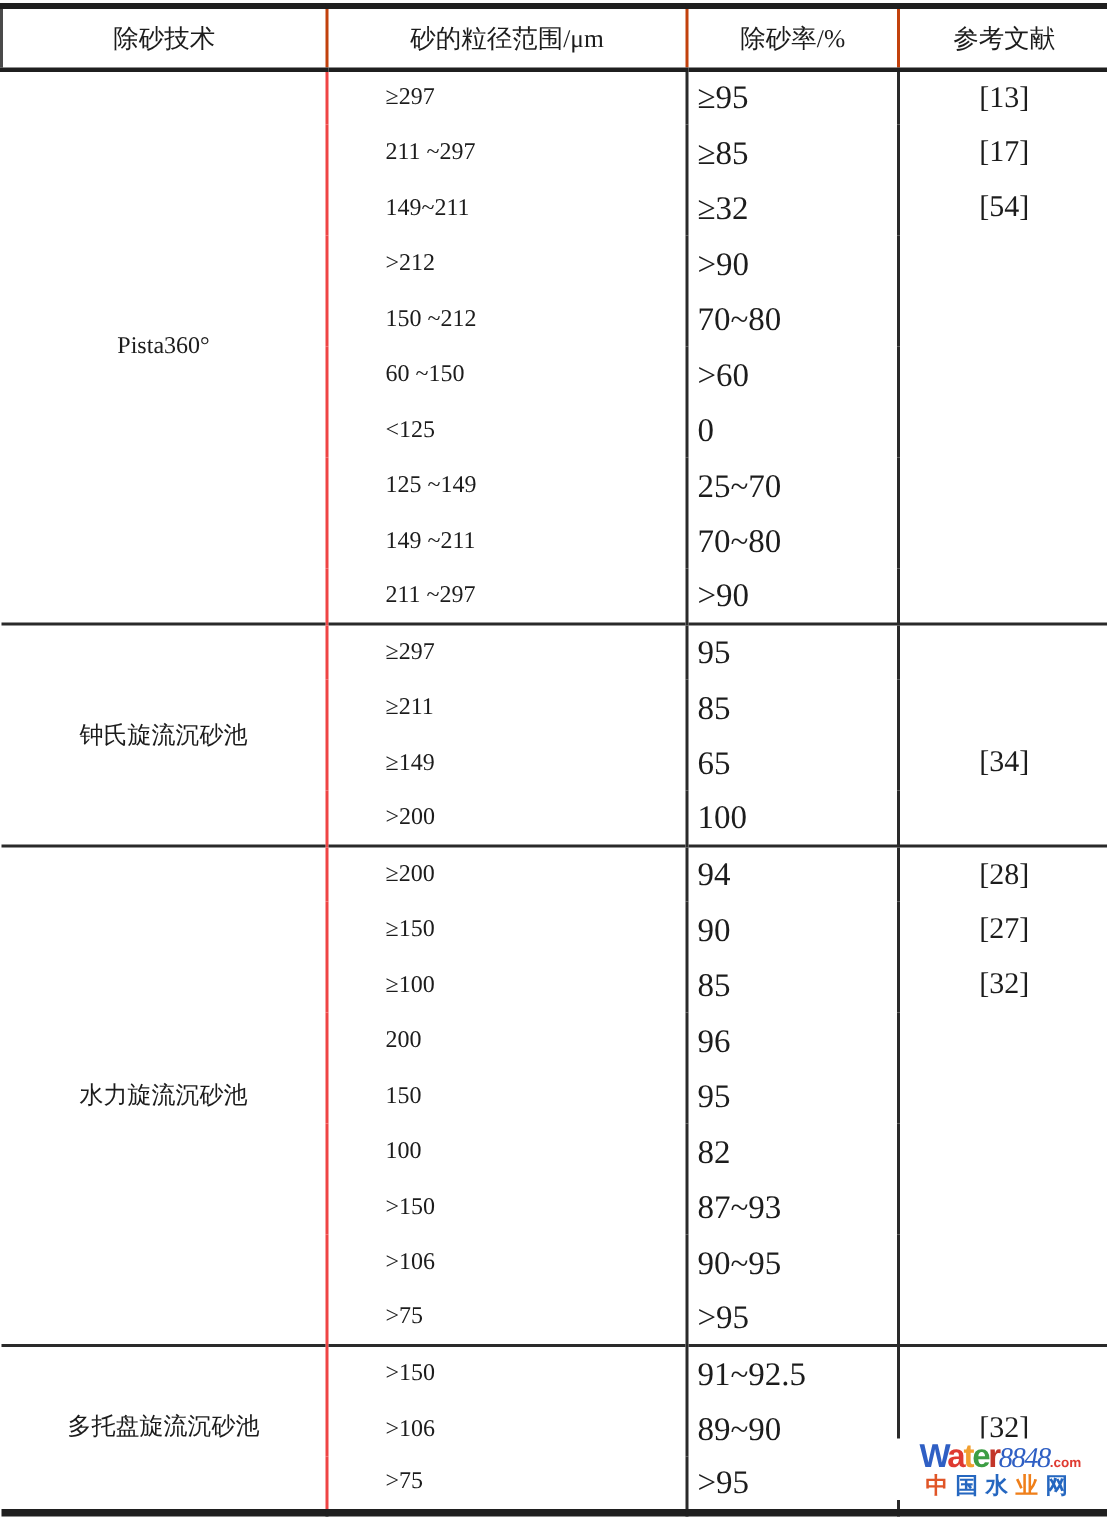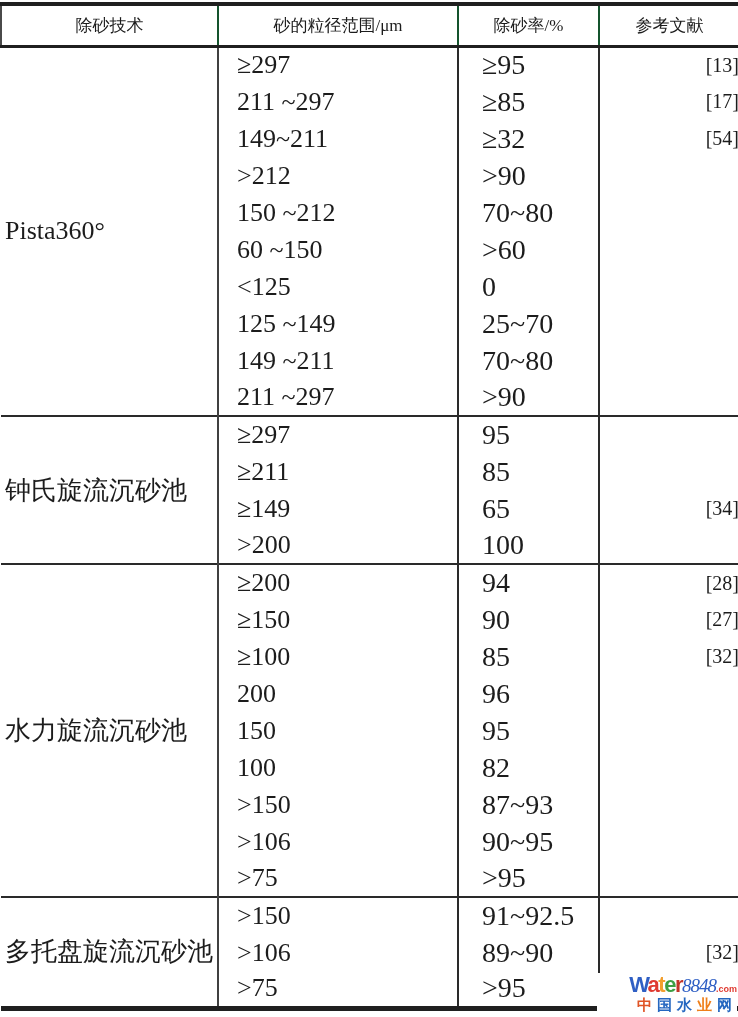--- a/index.html
+++ b/index.html
@@ -11,33 +11,33 @@
   table.grit {
     border-collapse:collapse; table-layout:fixed; width:738px; margin-top:2px;
     border-top:4px solid #1f1f1f; border-bottom:5px solid #1f1f1f;
   }
   col.c1 { width:217px; } col.c2 { width:240px; } col.c3 { width:141px; } col.c4 { width:140px; }
   thead tr { height:42px; }
   thead th {
     font-weight:normal; font-size:17px; text-align:center; vertical-align:middle;
     border-bottom:3px solid #1f1f1f; padding:0;
   }
-  thead th + th { border-left:2px solid #14532d; }
+  thead th + th { border-left:2px solid #c2410c; }
   thead th:first-child { border-left:2px solid #4a4a4a; }
   tbody { border-top:2px solid #2a2a2a; }
   tbody tr { height:37px; }
   tbody td { padding:0; vertical-align:middle; }
-  td.tech-cell { text-align:left; font-size:26px; padding:0 4px; }
-  td.size-cell { border-left:2px solid #404040; padding-left:18px; font-size:26px; }
-  td.rate-cell { border-left:2px solid #2a2a2a; padding-left:23px; font-size:28px; }
-  td.ref-cell  { border-left:2px solid #2a2a2a; text-align:right; font-size:20px; }
+  td.tech-cell { text-align:center; font-size:16px; padding:0 4px; }
+  td.size-cell { border-left:2px solid #ef4444; padding-left:38px; font-size:16px; }
+  td.rate-cell { border-left:2px solid #2a2a2a; padding-left:6px; font-size:22px; }
+  td.ref-cell  { border-left:2px solid #2a2a2a; text-align:center; font-size:20px; }
 
   .watermark {
-    position:absolute; right:1px; bottom:3px; width:140px; background:#ffffff;
-    text-align:right; padding:1px 0 2px; line-height:1;
+    position:absolute; right:1px; bottom:17px; width:140px; background:#ffffff;
+    text-align:center; padding:1px 0 2px; line-height:1;
   }
   .wm-line1 { white-space:nowrap; }
   .wm-brand {
     font-family:"Liberation Sans","DejaVu Sans",sans-serif;
     font-weight:bold; font-size:22px; letter-spacing:-1.5px;
   }
   .wm-number {
     font-family:"Liberation Serif","DejaVu Serif",serif;
     font-style:italic; font-size:19px; letter-spacing:-1px;
   }

